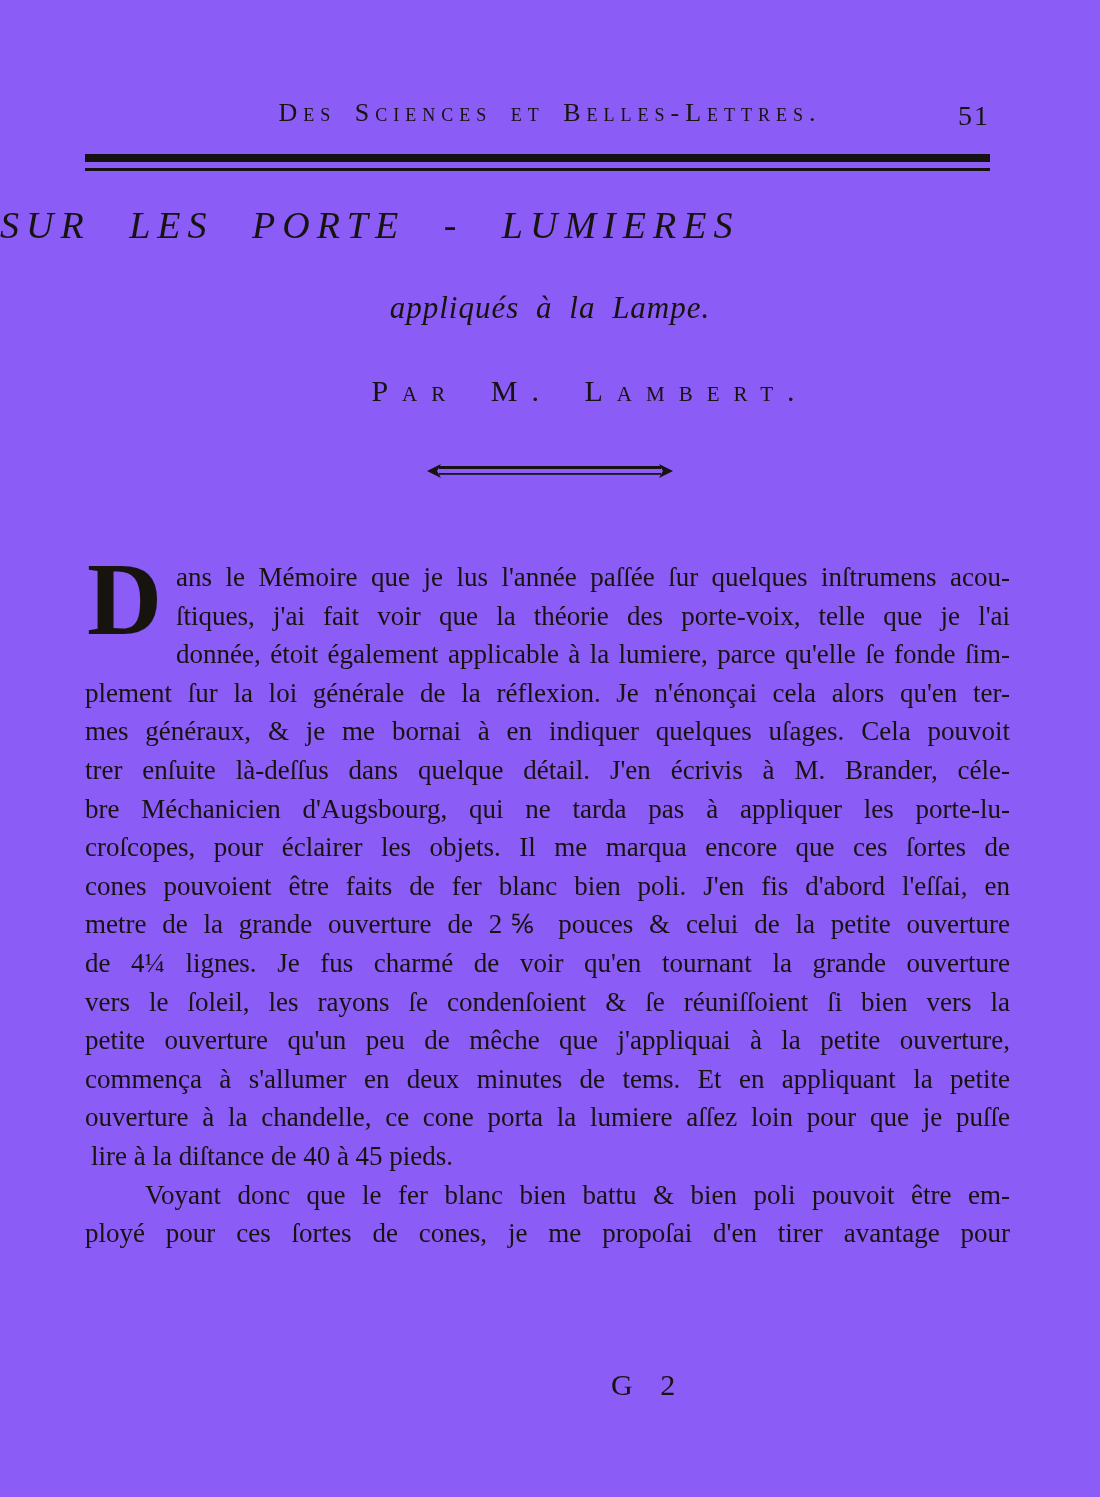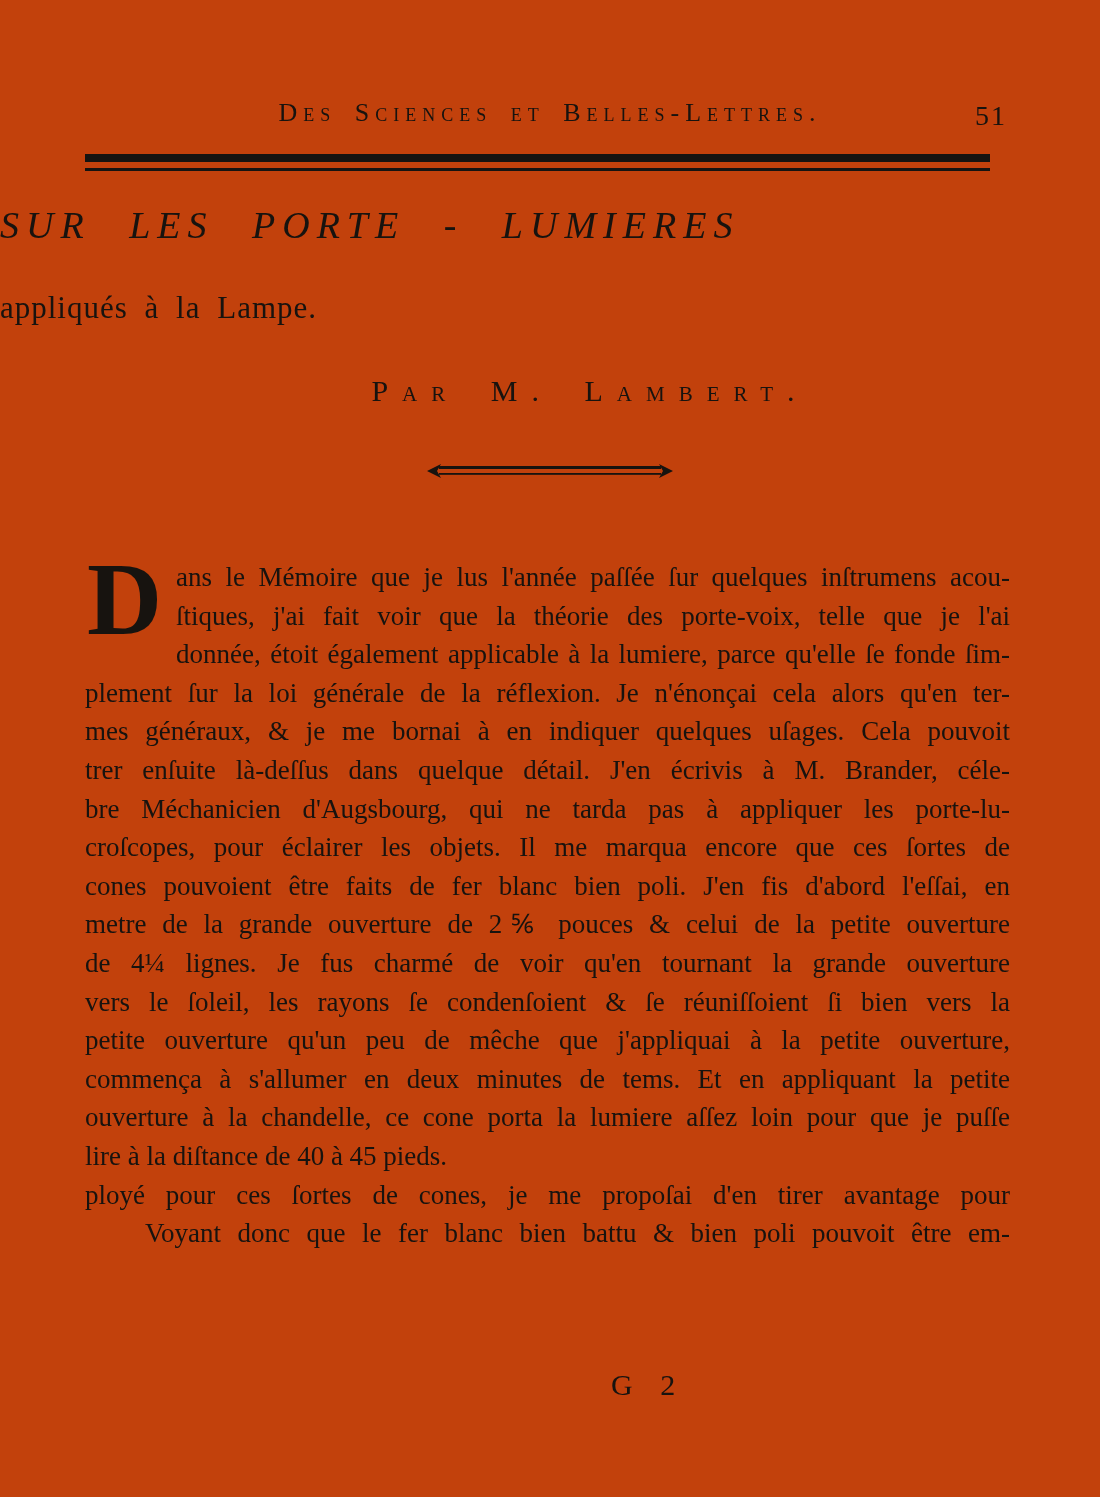--- a/index.html
+++ b/index.html
@@ -1,55 +1,56 @@
 <!DOCTYPE html>
 <html><head>
 <meta charset="utf-8">
 <style>
   html,body{margin:0;padding:0;}
   body{background:#888;}
   .page{
     position:relative;
     width:1100px;height:1497px;
     margin:0 auto;
-    background:#c2410c;
+    background:#8b5cf6;
     color:#17130f;
     font-family:"Liberation Serif", serif;
     overflow:hidden;
   }
   
   .header-row{position:absolute;top:98px;left:0;width:100%;height:40px;}
   .running-title{
     text-align:center;
     font-variant:small-caps;
     font-size:26px;
     letter-spacing:6px;
     word-spacing:6px;
   }
   .page-number{
-    position:absolute;top:2px;right:93px;
+    position:absolute;top:2px;right:110px;
     font-size:28px;letter-spacing:2px;
   }
   .double-rule{
     position:absolute;top:154px;left:85px;width:905px;height:6px;
     border-top:8px solid #151311;
     border-bottom:3px solid #151311;
   }
   
   .article-title{
     position:absolute;top:203px;left:0;width:100%;
     text-align:left;
     font-style:italic;
     font-size:38px;
     letter-spacing:7px;
     word-spacing:22px;
   }
   .article-subtitle{
     position:absolute;top:290px;left:0;width:100%;
-    text-align:left;
+    text-align:center;
+    font-style:italic;
     font-size:31px;
     letter-spacing:1px;
     word-spacing:8px;
   }
   .byline{
     position:absolute;top:374px;left:0;width:100%;
     text-align:center;
     font-variant:small-caps;
     font-size:30px;
     letter-spacing:14px;
@@ -73,21 +74,21 @@
     line-height:77px;
     height:77px;
     padding:2px 14px 0 2px;
     font-weight:bold;
   }
   .ln{
     text-align:justify;
     text-align-last:justify;
     white-space:normal;
   }
-  .ln.last{text-align-last:left;}
+  .ln.last{text-align-last:left;margin-left:6px;}
   .ln.indent{text-indent:60px;}
   .signature-mark{
     position:absolute;top:1368px;left:611px;
     font-size:30px;
     letter-spacing:10px;
   }
 </style>
 </head>
 <body>
 
@@ -129,21 +130,21 @@
       <div class="ln">metre de la grande ouverture de 2⅚ pouces &amp; celui de la petite ouverture</div>
       <div class="ln">de 4¼ lignes. Je fus charmé de voir qu'en tournant la grande ouverture</div>
       <div class="ln">vers le ſoleil, les rayons ſe condenſoient &amp; ſe réuniſſoient ſi bien vers la</div>
       <div class="ln">petite ouverture qu'un peu de mêche que j'appliquai à la petite ouverture,</div>
       <div class="ln">commença à s'allumer en deux minutes de tems. Et en appliquant la petite</div>
       <div class="ln">ouverture à la chandelle, ce cone porta la lumiere aſſez loin pour que je puſſe</div>
       <div class="ln last">lire à la diſtance de 40 à 45 pieds.</div>
     </div>
 
     <div>
+      <div class="ln indent">Voyant donc que le fer blanc bien battu &amp; bien poli pouvoit être em-</div>
       <div class="ln">ployé pour ces ſortes de cones, je me propoſai d'en tirer avantage pour</div>
-      <div class="ln indent">Voyant donc que le fer blanc bien battu &amp; bien poli pouvoit être em-</div>
     </div>
 
   </div>
 
   <div class="signature-mark">G 2</div>
 
 </div>
 
 </body></html>

